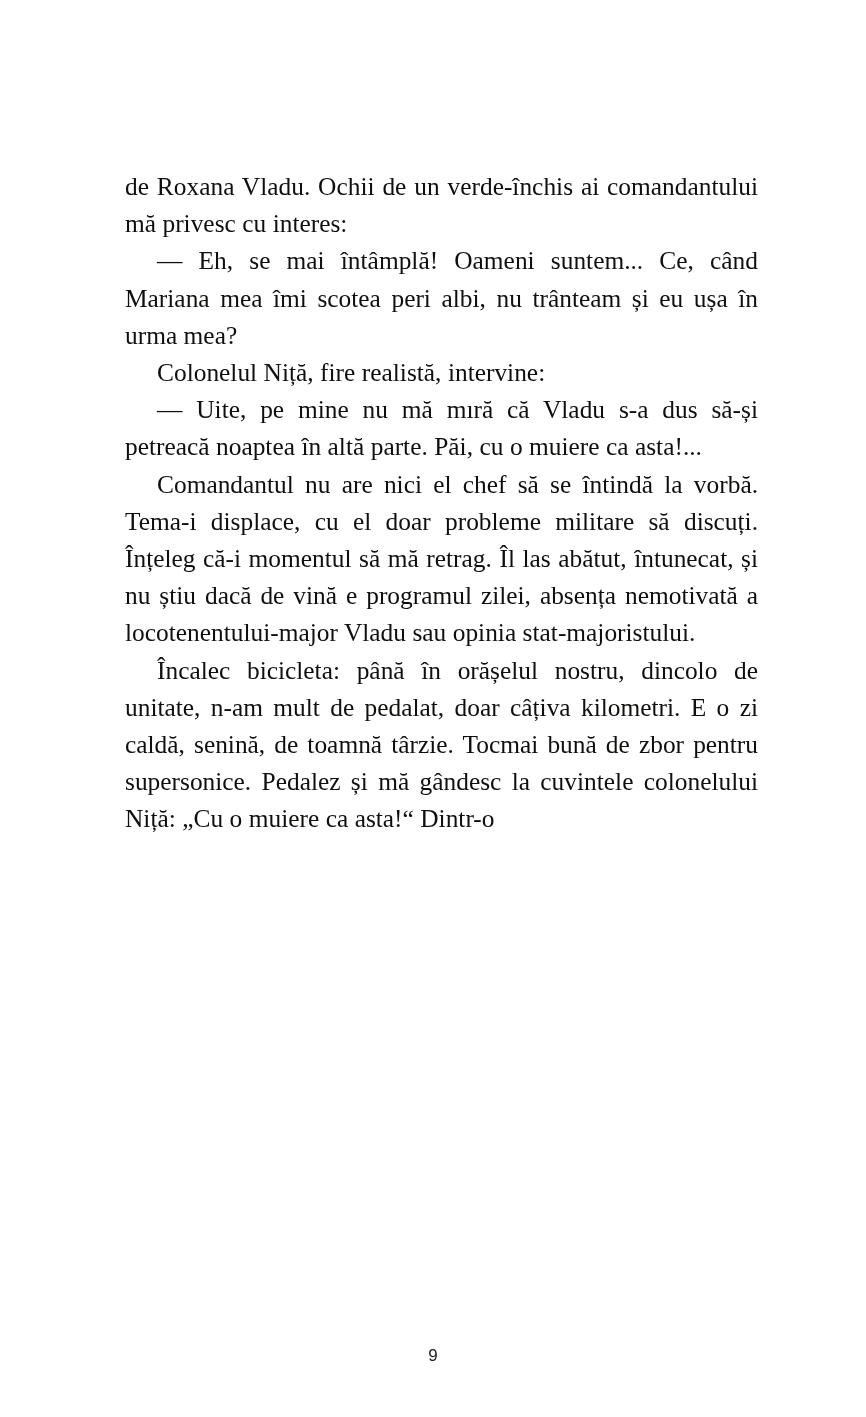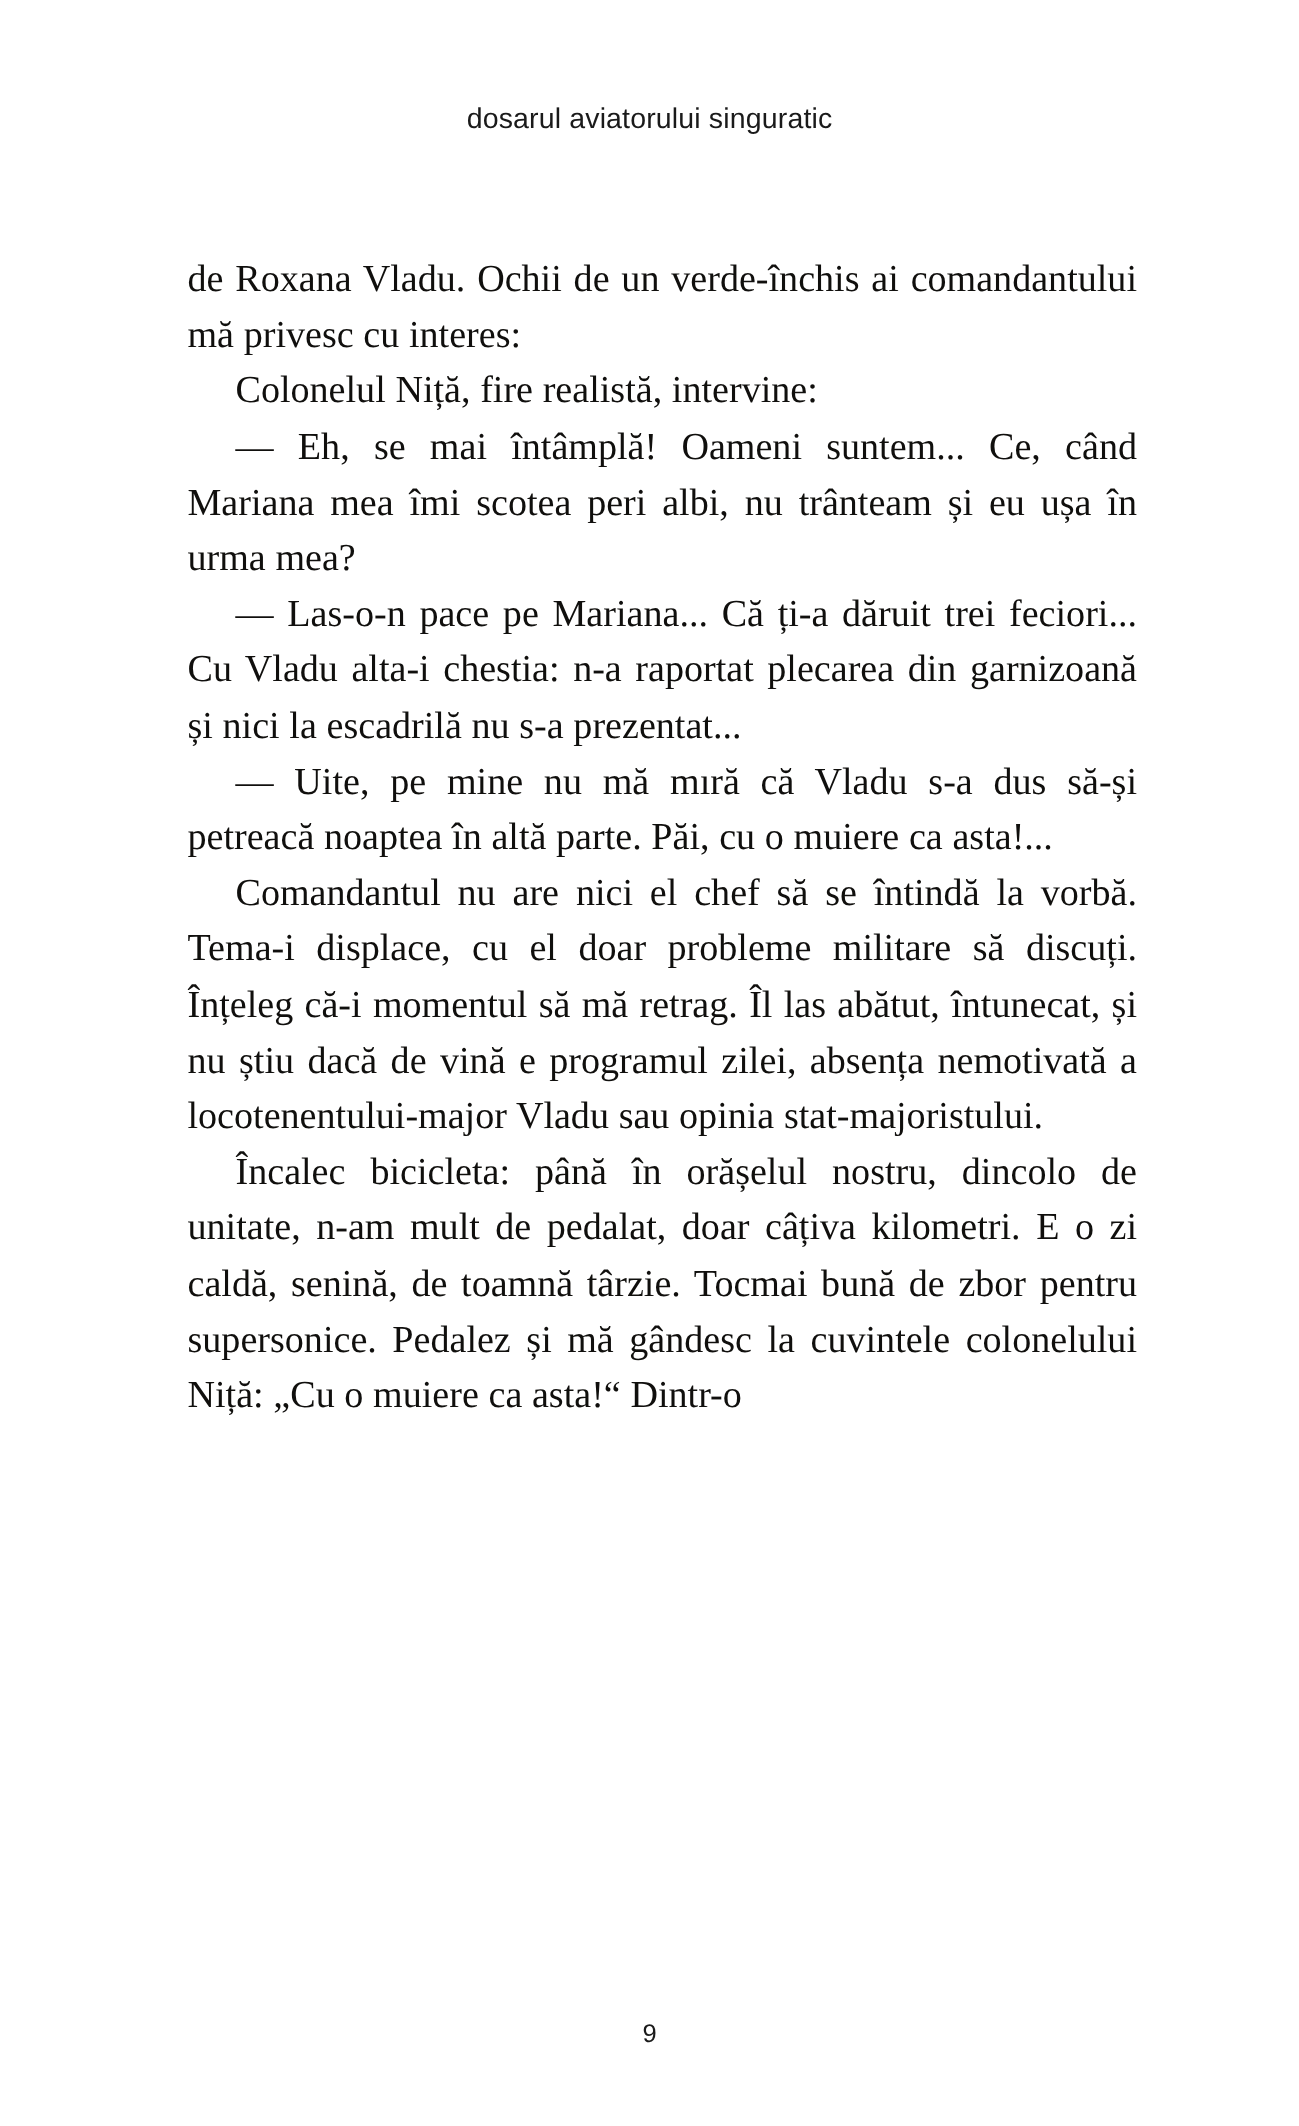--- a/index.html
+++ b/index.html
@@ -80,27 +80,25 @@
     font-size: 17px;
     color: #1a1a1a;
     line-height: 1;
   }
 </style>
 </head>
 <body>
 
 <div class="page">
 
-  <div class="running-header">dosarul aviatorului singuratic</div>
 
   <div class="text-block">
     <p class="flush">de Roxana Vladu. Ochii de un verde-închis ai coman­dantului mă privesc cu interes:</p>
+    <p>— Eh, se mai întâmplă! Oameni suntem... Ce, când Mariana mea îmi scotea peri albi, nu trânteam și eu ușa în urma mea?</p>
     <p>Colonelul Niță, fire realistă, intervine:</p>
-    <p>— Eh, se mai întâmplă! Oameni suntem... Ce, când Mariana mea îmi scotea peri albi, nu trânteam și eu ușa în urma mea?</p>
-    <p>— Las-o-n pace pe Mariana... Că ți-a dăruit trei fe­ciori... Cu Vladu alta-i chestia: n-a raportat plecarea din garnizoană și nici la escadrilă nu s-a prezentat...</p>
     <p>— Uite, pe mine nu mă mıră că Vladu s-a dus să-și petreacă noaptea în altă parte. Păi, cu o muiere ca asta!...</p>
     <p>Comandantul nu are nici el chef să se întindă la vor­bă. Tema-i displace, cu el doar probleme militare să discuți. Înțeleg că-i momentul să mă retrag. Îl las abă­tut, întunecat, și nu știu dacă de vină e programul zilei, absența nemotivată a locotenentului-major Vladu sau opinia stat-majoristului.</p>
     <p>Încalec bicicleta: până în orășelul nostru, dincolo de unitate, n-am mult de pedalat, doar câțiva kilometri. E o zi caldă, senină, de toamnă târzie. Tocmai bună de zbor pentru supersonice. Pedalez și mă gândesc la cu­vintele colonelului Niță: „Cu o muiere ca asta!“ Dintr-o</p>
   </div>
 
   <div class="folio">9</div>
 
 </div>
 
 </body></html>

